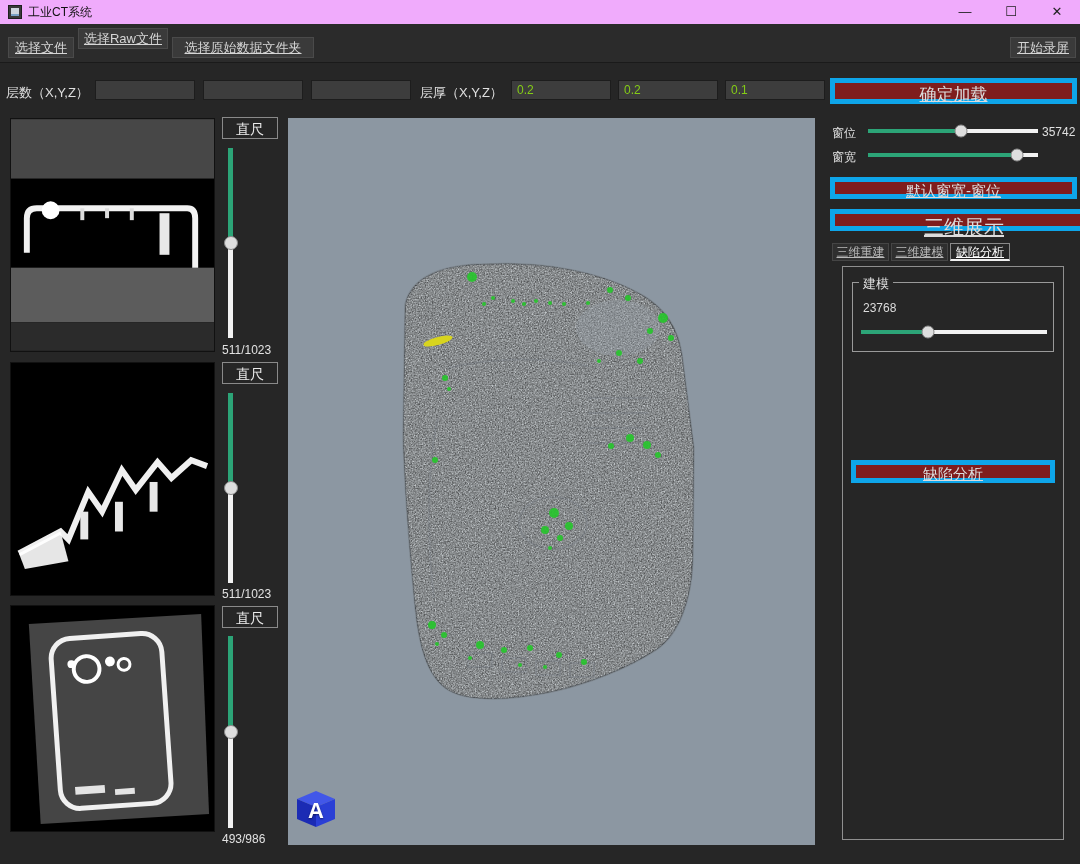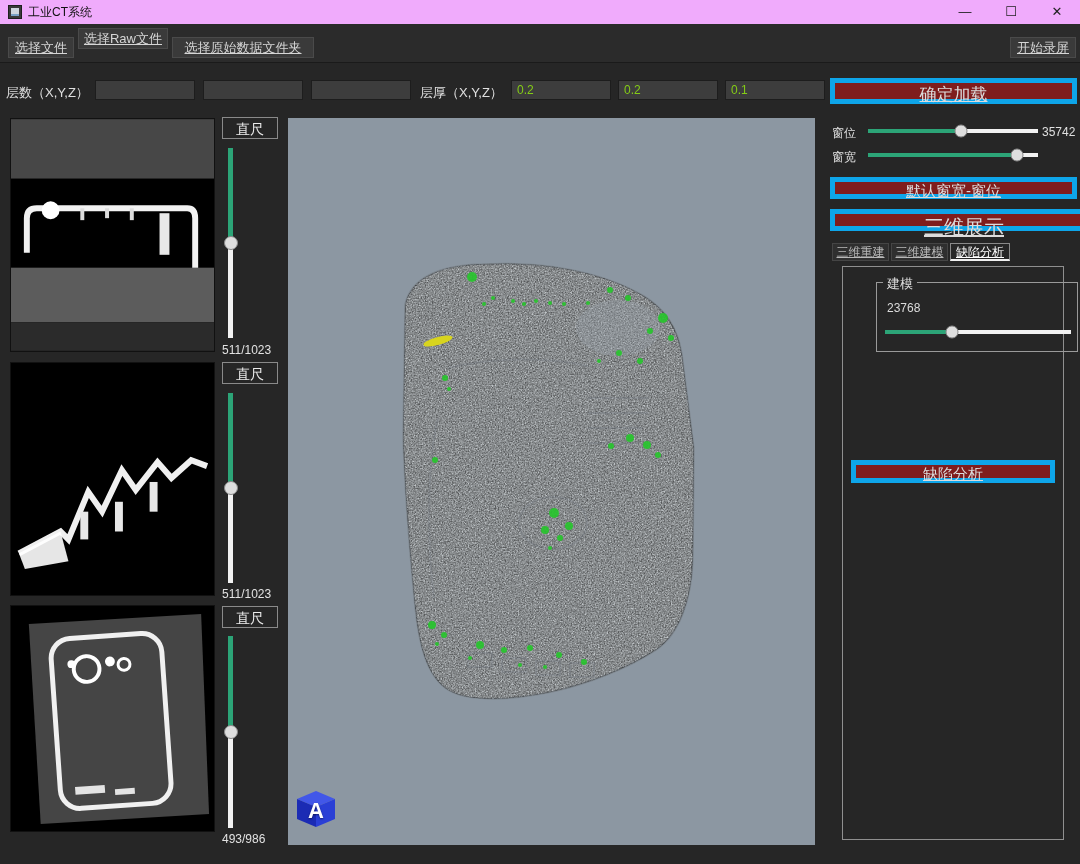--- a/index.html
+++ b/index.html
@@ -66,21 +66,21 @@
     text-shadow:0 1px 2px rgba(0,0,20,.5);
   }
   
   .tab{
     position:absolute;top:243px;height:18px;line-height:17px;text-align:center;font-size:12px;
     color:#b8b8b8;background:#2f2f2f;border:1px solid #454545;text-decoration:underline;
     cursor:pointer;box-sizing:border-box;
   }
   .tab.active{color:#ffffff;background:#262626;border-color:#8a8a8a;border-bottom:2px solid #f0f0f0;}
   .content-panel{position:absolute;border:1px solid #8f8f8f;}
-  .groupbox{position:absolute;border:1px solid #9a9a9a;box-sizing:border-box;margin-left:24px;}
+  .groupbox{position:absolute;border:1px solid #9a9a9a;box-sizing:border-box;}
   .legend{
     position:absolute;top:-8px;left:6px;background:#262626;padding:0 4px;
     font-size:13px;color:#e0e0e0;white-space:nowrap;
   }
   .gvalue{position:absolute;left:10px;font-size:12px;color:#dcdcdc;}
 </style>
 </head>
 <body style="--accent-green: #2ca477; --defect-green: #27c42d; --marker-yellow: #d8d41e; --viewport-bg: #8c97a2;">
 
 <div class="titlebar">

